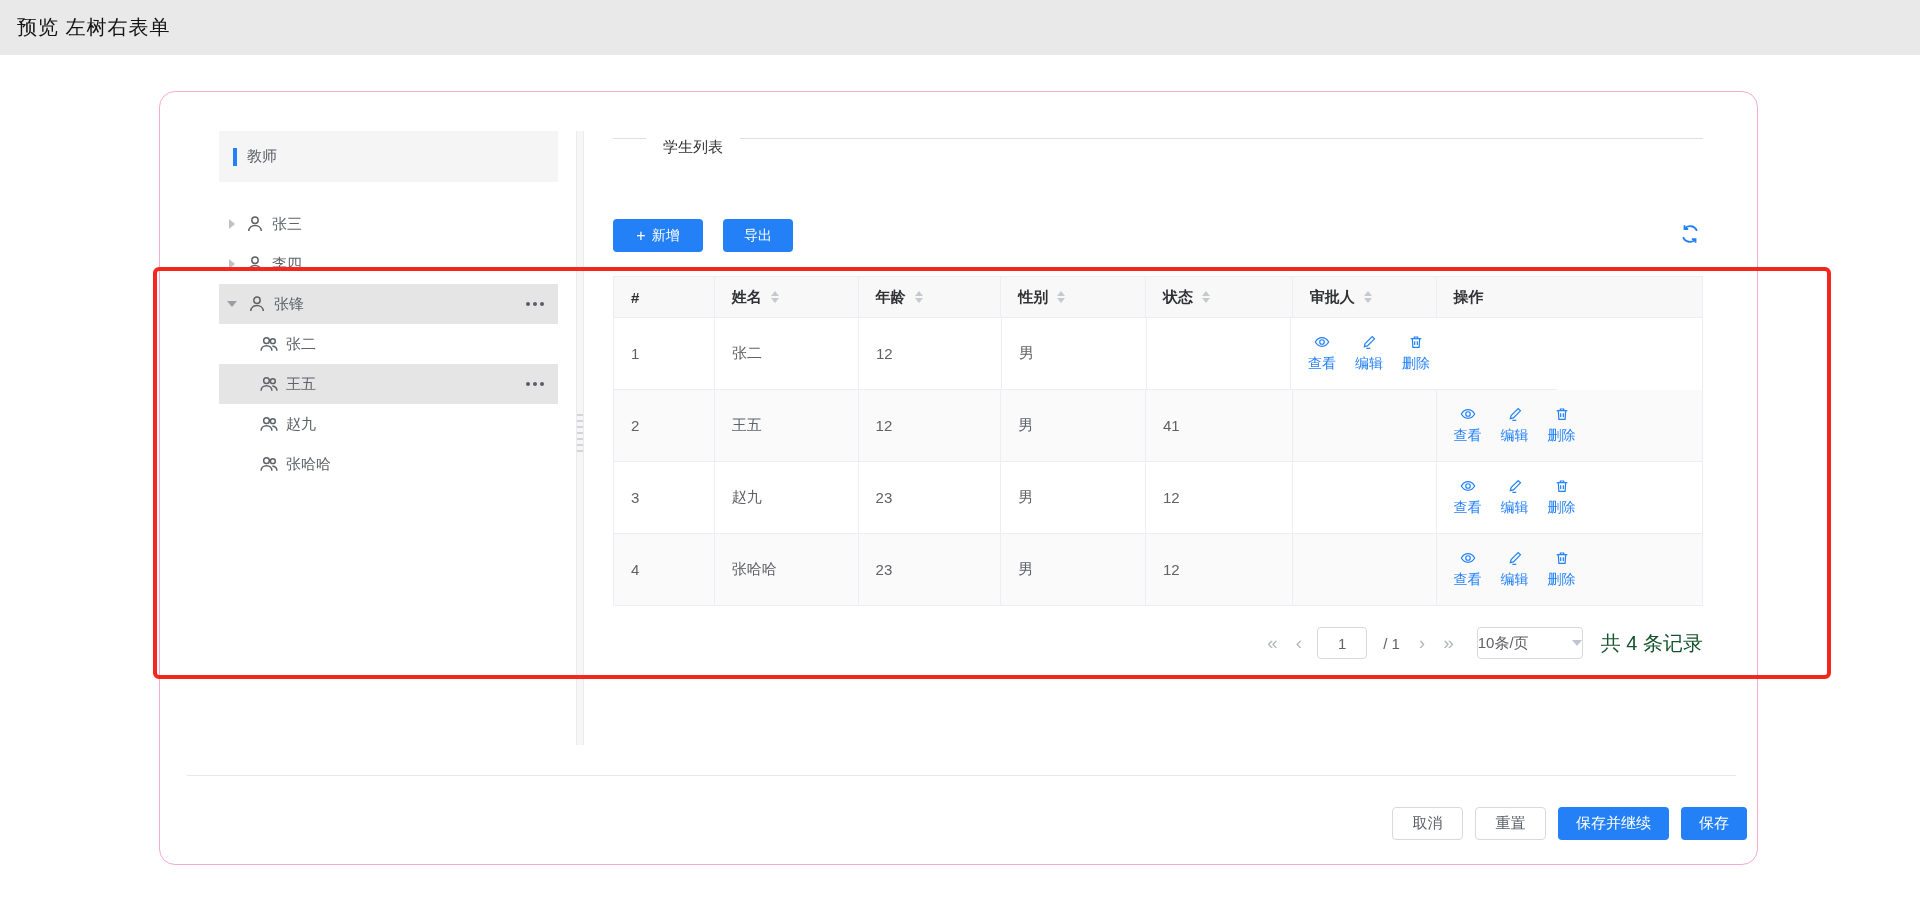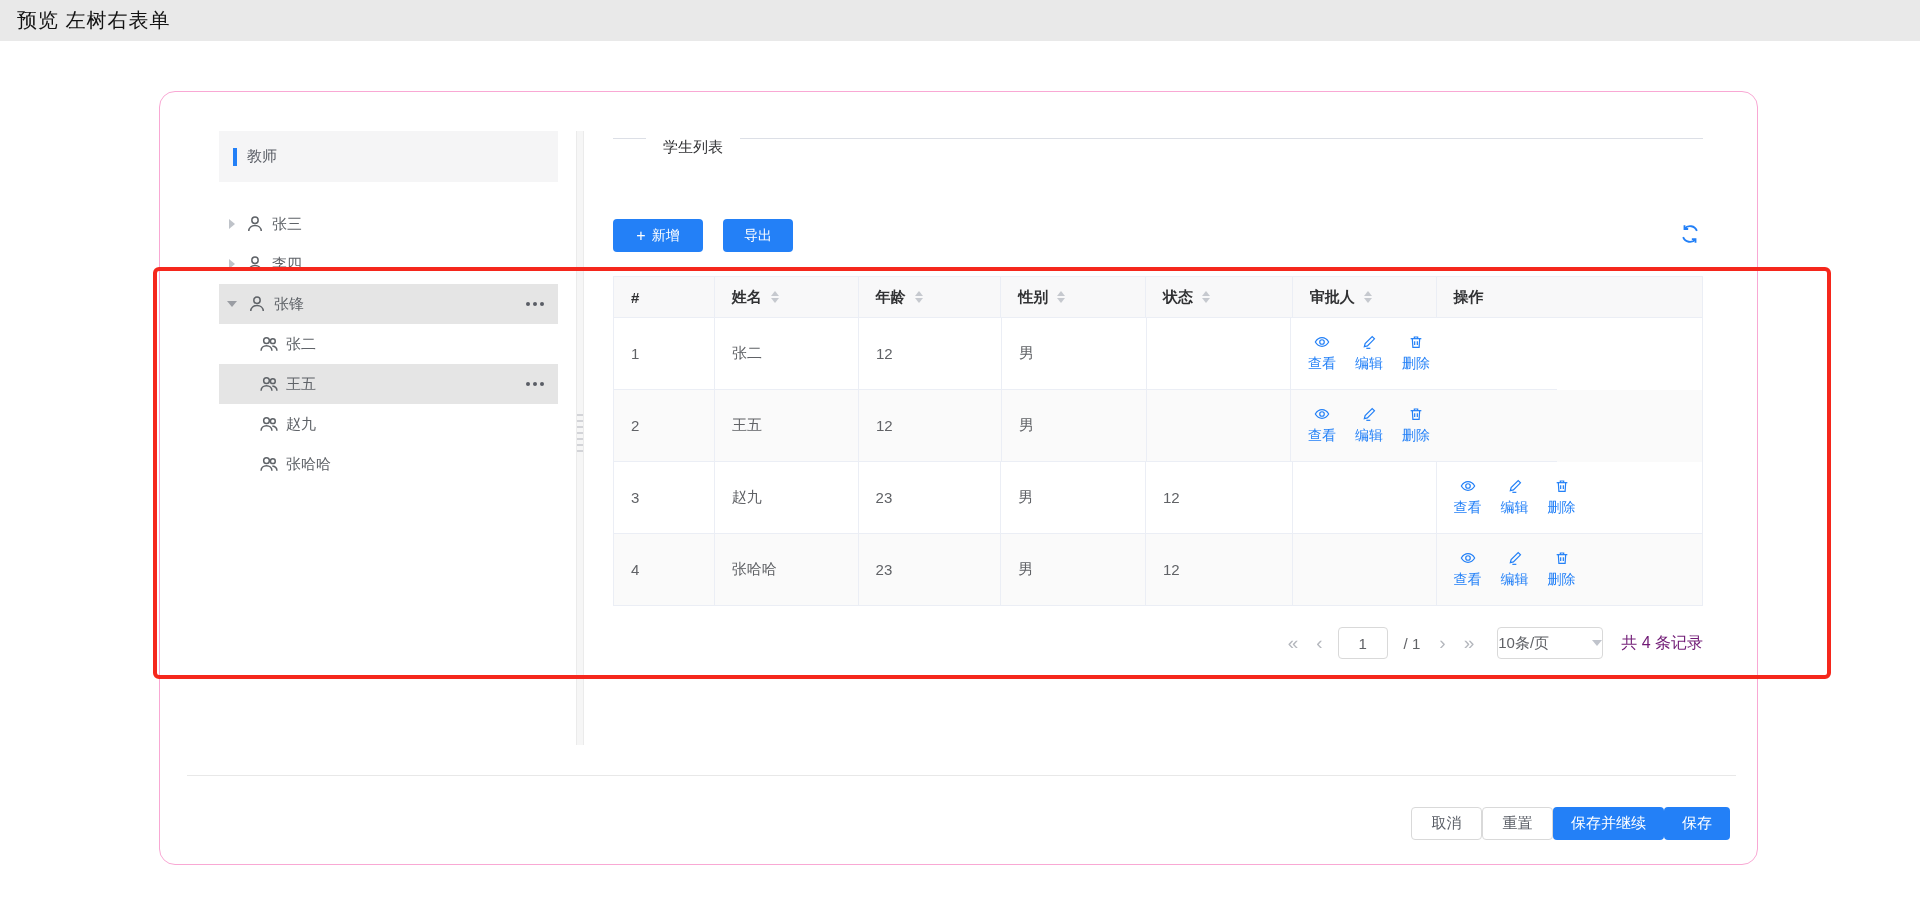--- a/index.html
+++ b/index.html
@@ -1,19 +1,19 @@
 <!DOCTYPE html>
 <html><head>
 <meta charset="utf-8">
 <style>
   * { margin:0; padding:0; box-sizing:border-box; }
   html,body { width:1920px; height:902px; background:#fff; font-family:"Liberation Sans", sans-serif; position:relative; overflow:hidden; }
 
   
-  .topbar { position:absolute; left:0; top:0; width:1920px; height:41px; background:#e9e9e9; display:flex; align-items:center; padding-left:17px; }
+  .topbar { position:absolute; left:0; top:0; width:1920px; height:55px; background:#e9e9e9; display:flex; align-items:center; padding-left:17px; }
   .topbar .title { font-size:20px; color:#141414; font-weight:500; letter-spacing:1px; }
 
   
   .card { position:absolute; left:159px; top:91px; width:1599px; height:774px; background:#fff; border:1px solid #f9a8d4; border-radius:16px; }
 
   
   .tree-header { position:absolute; left:59px; top:39px; width:339px; height:51px; background:#f5f5f6; display:flex; align-items:center; }
   .tree-header .bar { width:4px; height:18px; background:#2380f7; margin-left:14px; }
   .tree-header .txt { margin-left:10px; font-size:15px; color:#5a5e66; font-weight:500; }
 
@@ -70,25 +70,25 @@
   .alink svg { width:16px; height:16px; }
 
   
   .pager { position:absolute; right:0; top:496px; display:flex; align-items:center; }
   .pnav { font-size:19px; color:#b4b7bd; padding:0 9px; cursor:pointer; line-height:32px; }
   .pagebox { width:50px; height:32px; border:1px solid #d9d9d9; border-radius:4px; display:flex; align-items:center; justify-content:center; font-size:15px; color:#606266; margin:0 6px; }
   .pof { font-size:15px; color:#606266; padding:0 10px; }
   .psize { width:106px; height:32px; border:1px solid #d9d9d9; border-radius:4px; display:flex; align-items:center; justify-content:space-between; padding:0 0; margin:0 12px 0 14px; cursor:pointer; }
   .psize .pval { font-size:15px; color:#606266; }
   .psize .pcaret { width:0; height:0; border-left:5px solid transparent; border-right:5px solid transparent; border-top:6px solid #c0c4cc; }
-  .ptotal { font-size:16px; color:#701a75; margin-left:6px; }
+  .ptotal { font-size:20px; color:#14532d; margin-left:6px; }
 
   
   .card-divider { position:absolute; left:27px; top:683px; width:1549px; height:1px; background:#e8e8e8; }
-  .footer { position:absolute; top:715px; right:27px; display:flex; }
+  .footer { position:absolute; top:715px; right:10px; display:flex; gap:12px; }
   .btn-plain { min-width:71px; height:33px; background:#fff; border:1px solid #d9d9d9; border-radius:4px; color:#5a5e66; font-size:15px; cursor:pointer; font-family:inherit; padding:0 18px; }
   .btn-solid { height:33px; background:#2380f7; border:none; border-radius:4px; color:#fff; font-size:15px; cursor:pointer; font-family:inherit; padding:0 18px; }
 
   
   .red-box { position:absolute; left:153px; top:267px; width:1678px; height:412px; border:4px solid #f5271c; border-radius:6px; pointer-events:none; z-index:50; }
 </style>
 </head>
 <body>
 
 <svg width="0" height="0" style="position:absolute" aria-hidden="true">
@@ -319,20 +319,21 @@
               </a>
           </div>
         </div>
       </div>
 
       <div class="trow body alt">
         <div class="tcell c0">2</div>
         <div class="tcell c1">王五</div>
         <div class="tcell c2">12</div>
         <div class="tcell c3">男</div>
+        <div class="tcell c4">41</div>
         <div class="tcell c5"></div>
         <div class="tcell c6">
           <div class="acts">
             <a class="alink">
                 <svg viewBox="0 0 24 24">
                   <use href="#i-eye"></use>
                 </svg>
                 <span>查看</span>
               </a>
             <a class="alink">

